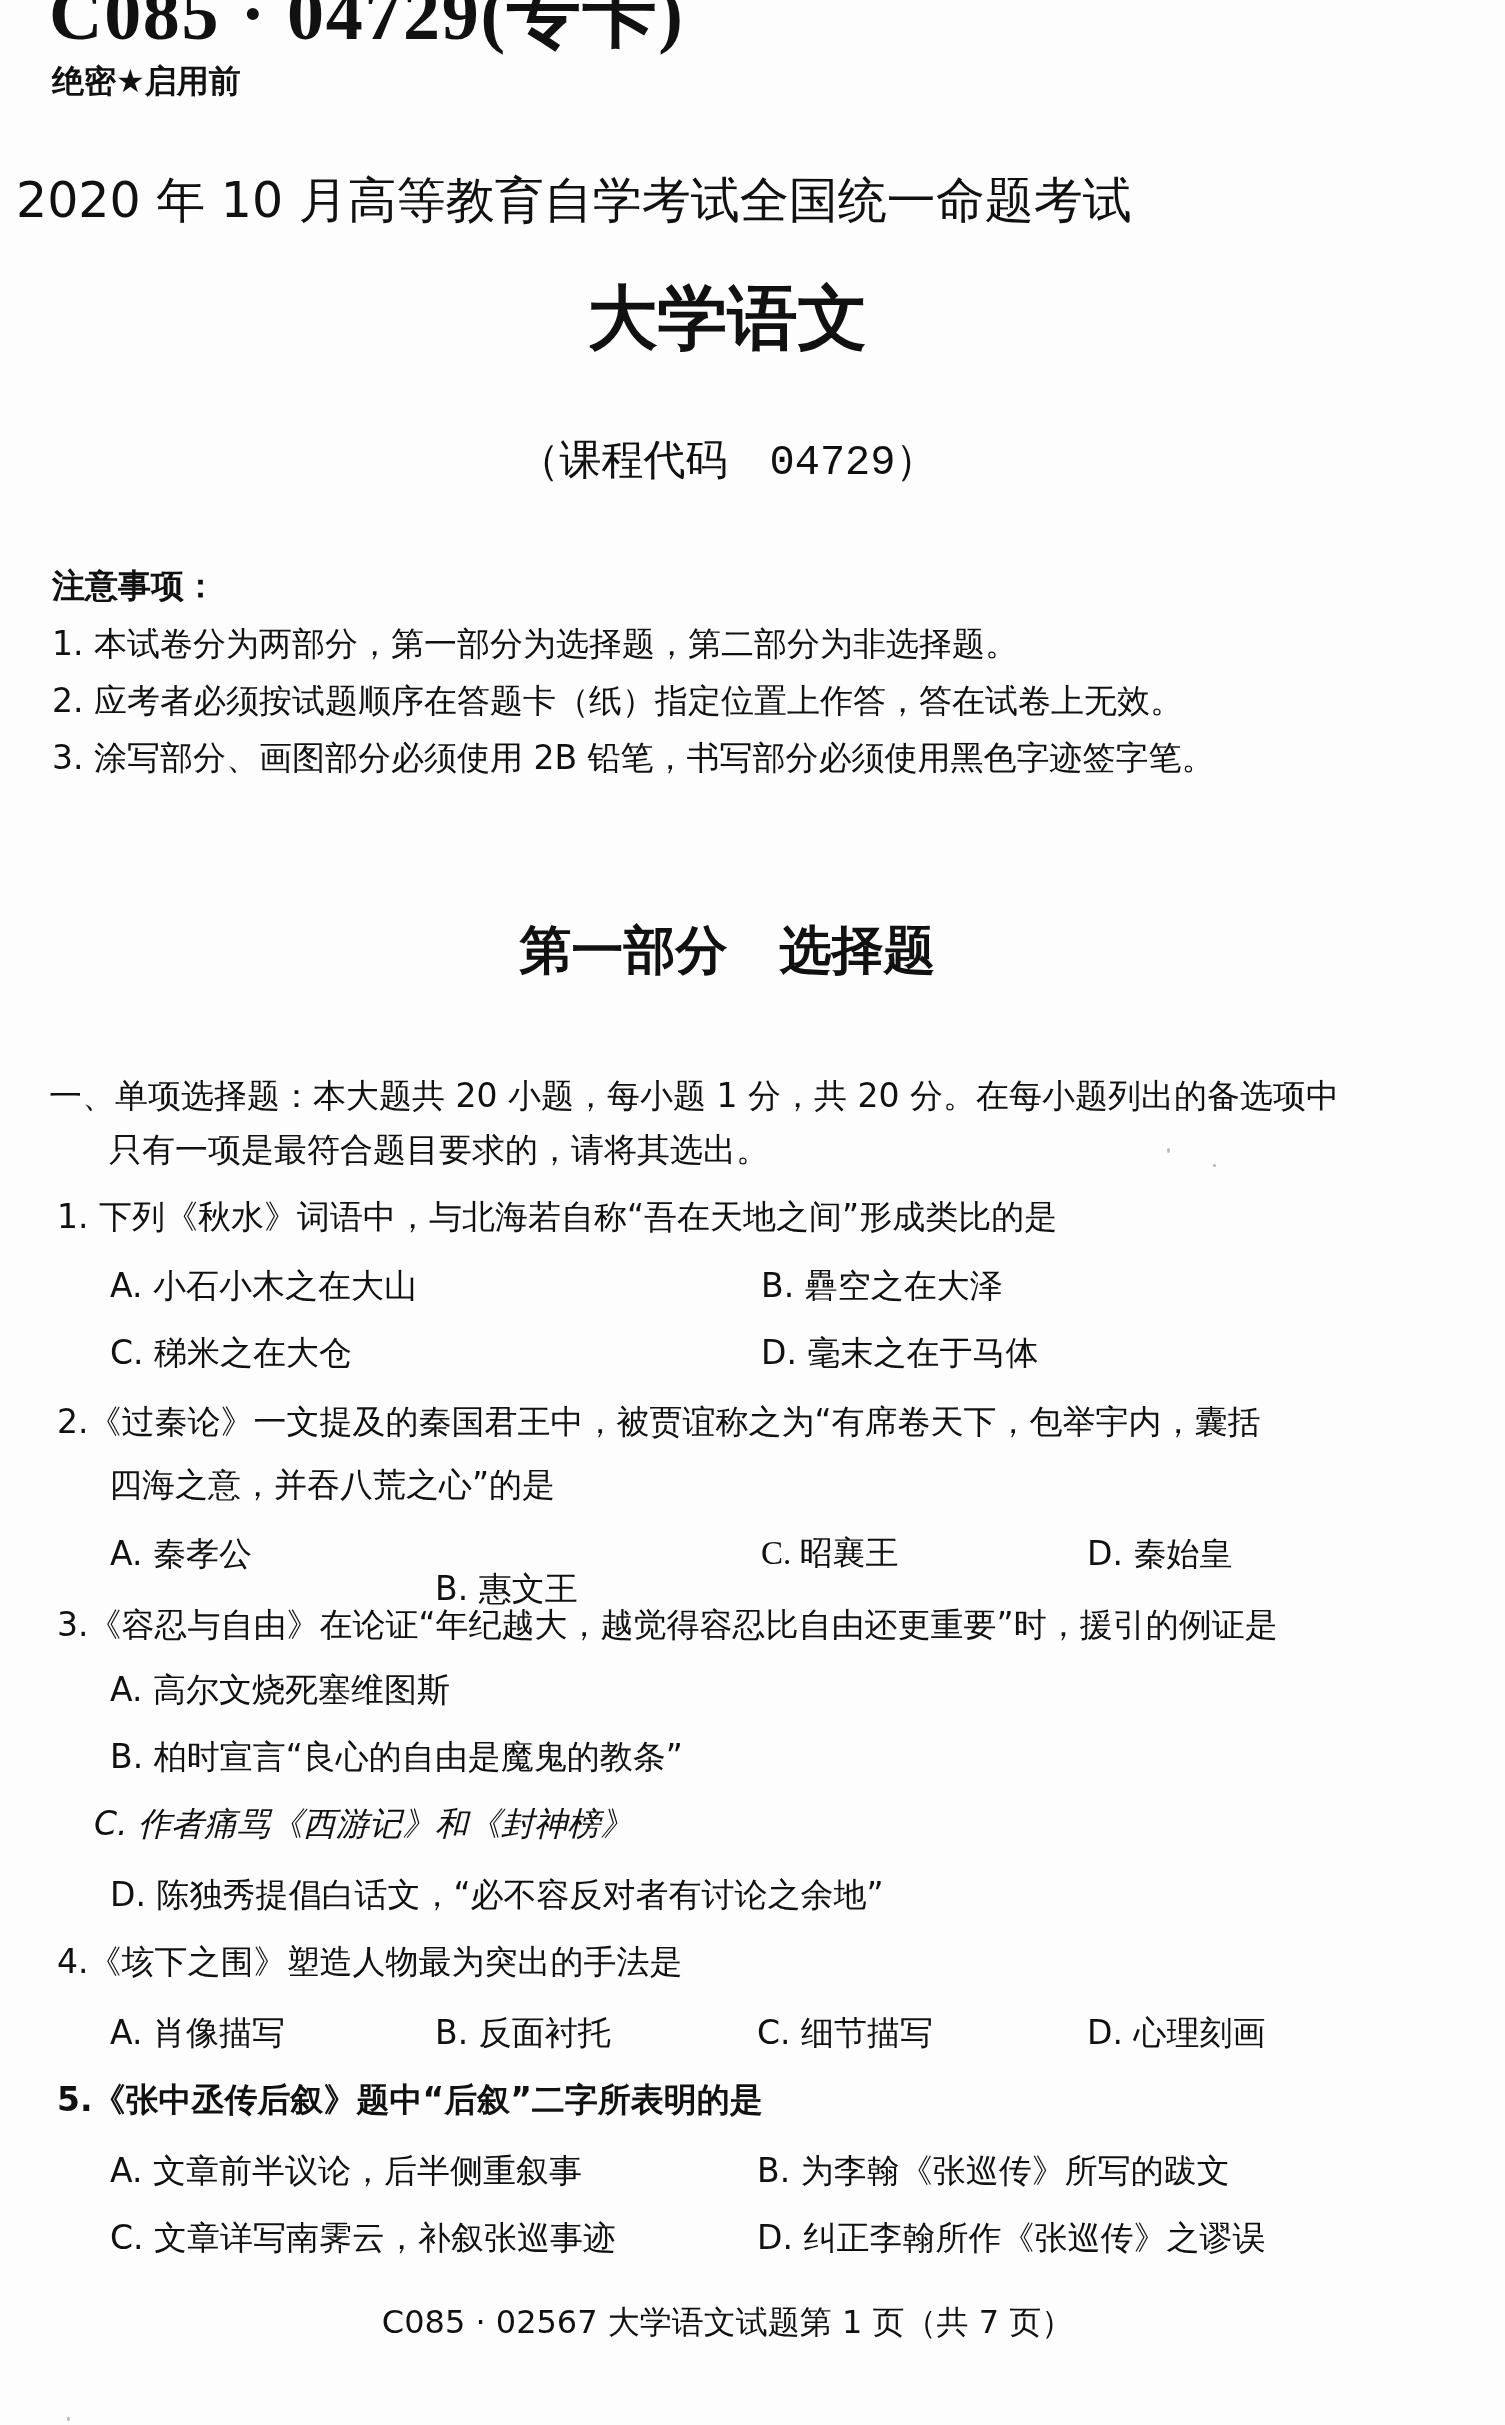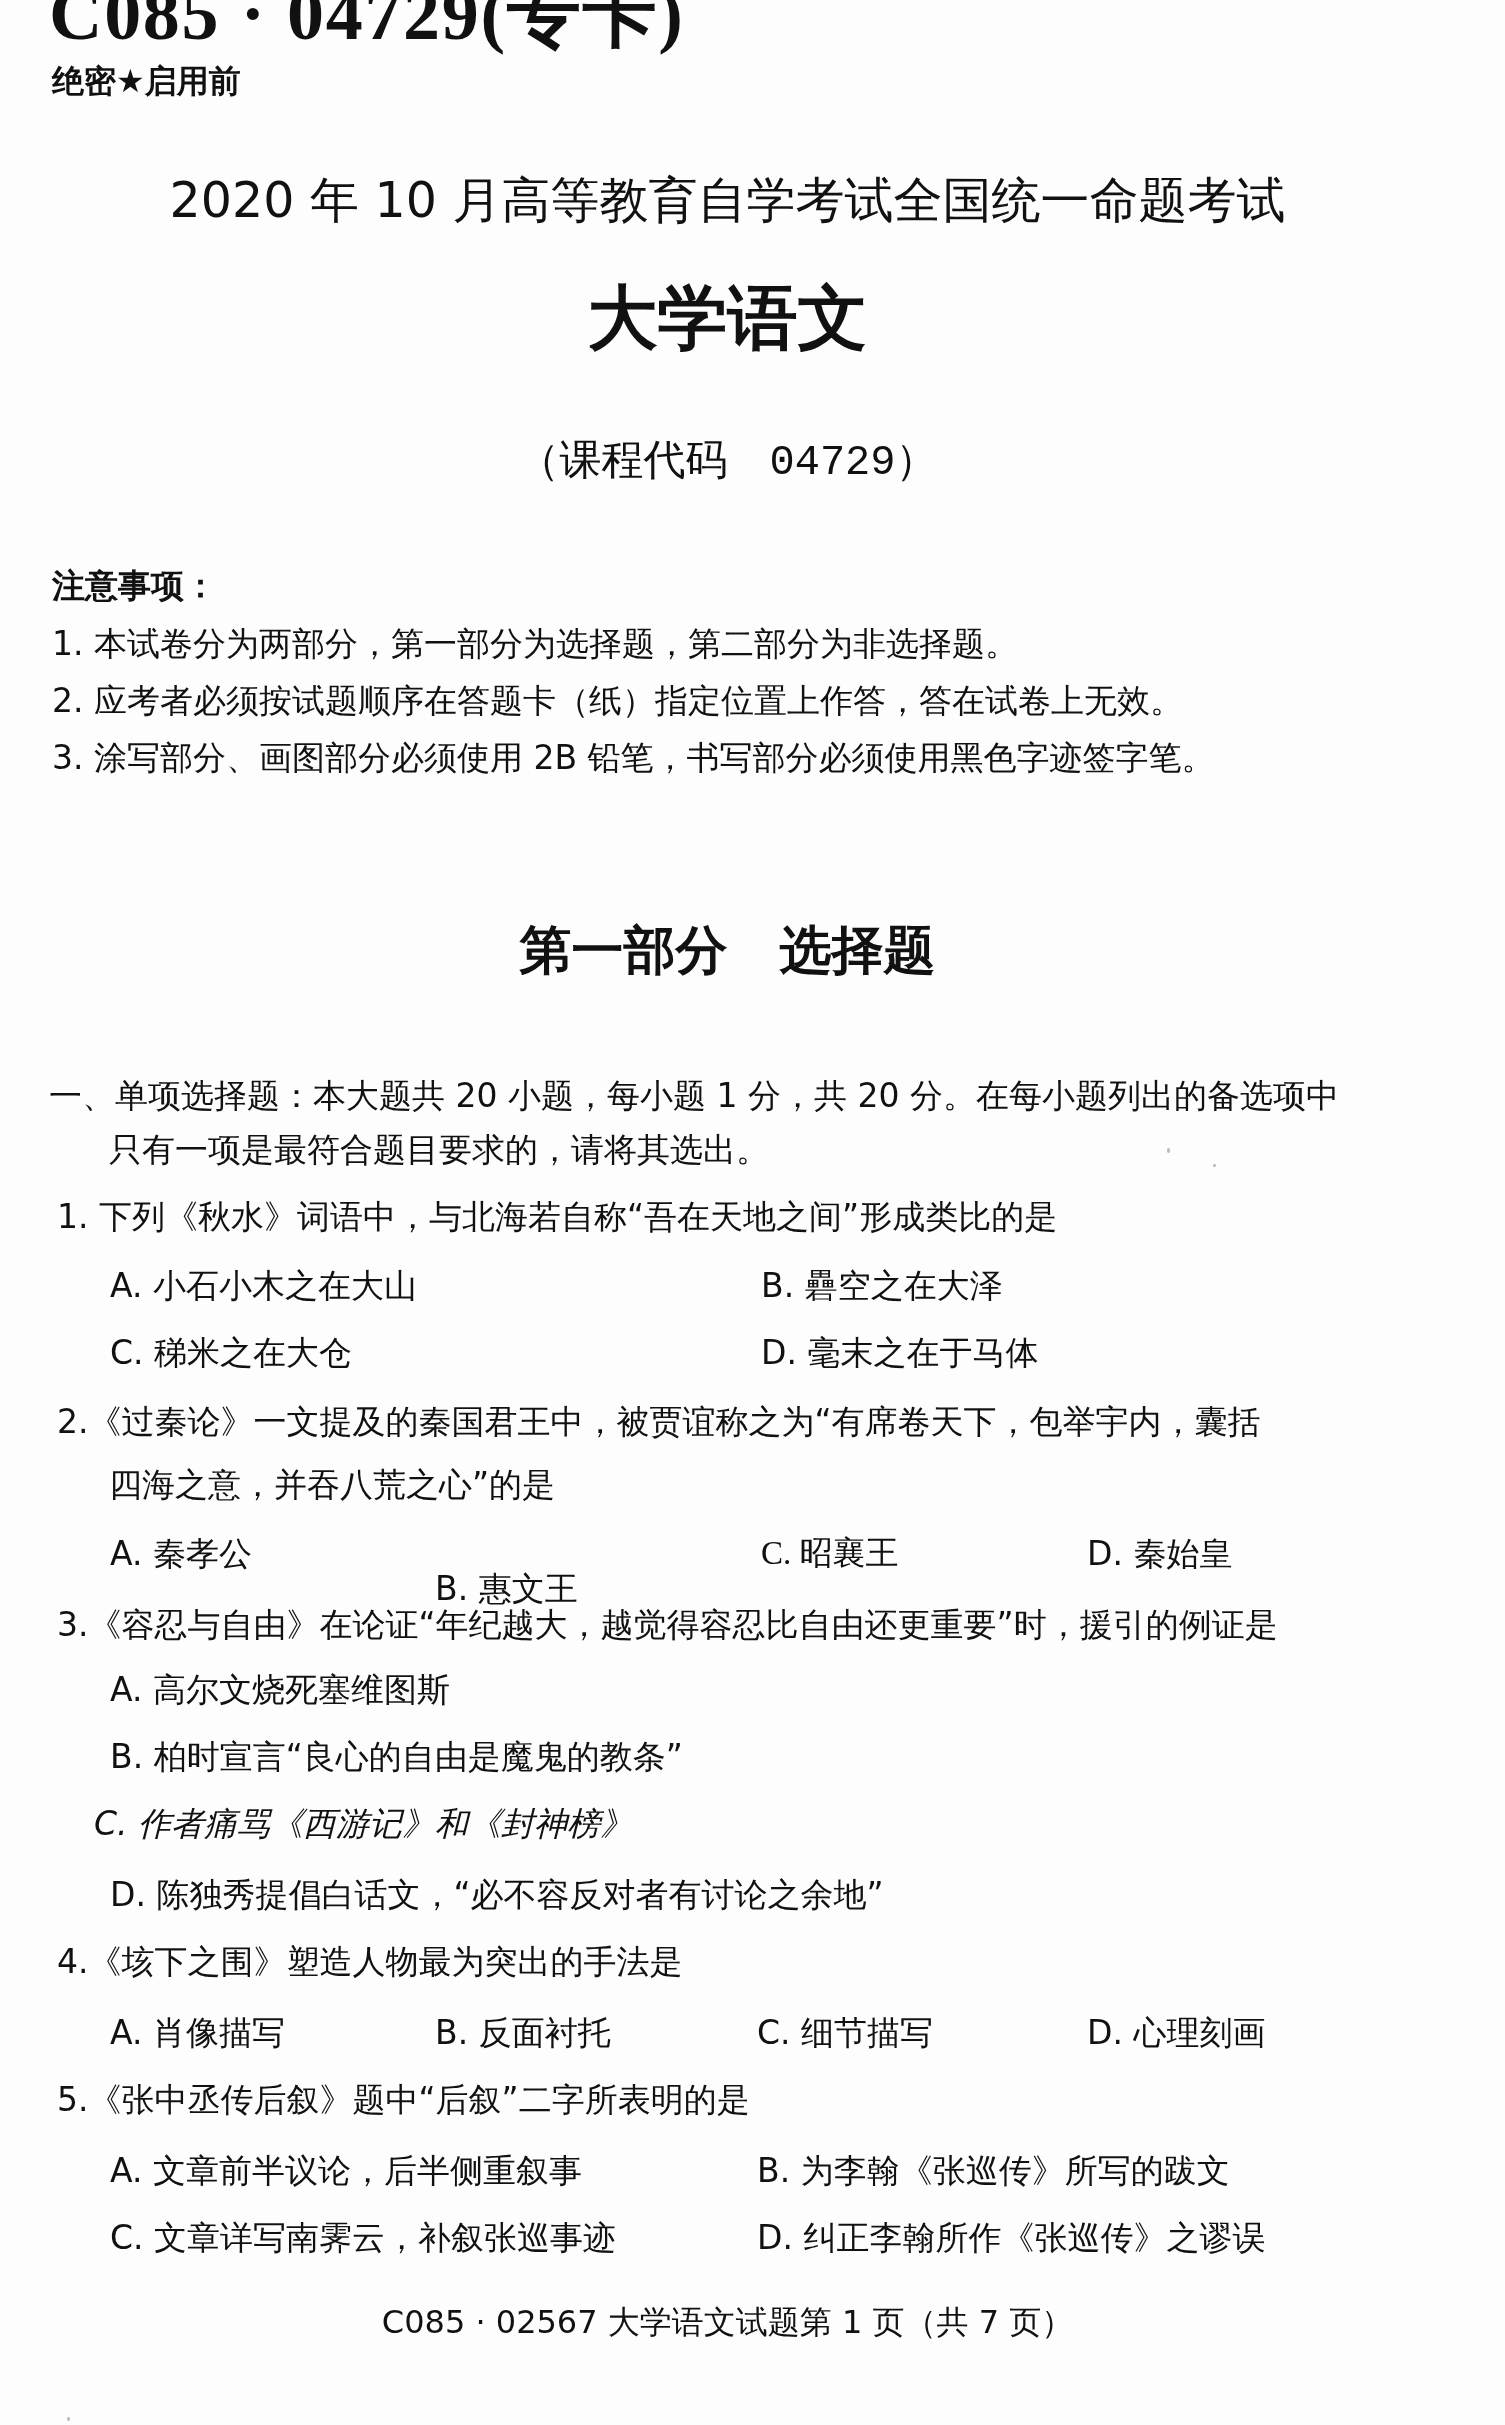--- a/index.html
+++ b/index.html
@@ -5,21 +5,21 @@
   html, body { margin:0; padding:0; }
   body {
     width:1506px; height:2426px; position:relative; overflow:hidden;
     background:#fdfdfd; color:#111;
     font-family:"DejaVu Sans", "Liberation Sans", sans-serif;
   }
   .abs { position:absolute; white-space:nowrap; line-height:1; }
   .serif { font-family:"Liberation Serif", "DejaVu Serif", serif; }
   .header-code { left:49px; top:-23.4px; font-size:74px; font-weight:bold; letter-spacing:1.7px; }
   .secret { left:52px; top:65px; font-size:32px; font-weight:bold; }
-  .exam-title { left:0; width:1455px; text-align:center; top:176px; font-size:49px; }
+  .exam-title { left:16px; width:1455px; text-align:left; top:176px; font-size:49px; }
   .subject { left:0; width:1455px; text-align:center; top:283px; font-size:70px; font-weight:bold; }
   .course-code { left:0; width:1455px; text-align:center; top:442px; font-size:42px;font-family:Liberation Mono, monospace; }
   .notes-title { left:52px; top:569px; font-size:33px; font-weight:bold; }
   .note { left:52px; font-size:33px; }
   .part-title { left:0; width:1455px; text-align:center; top:924px; font-size:52px; font-weight:bold; }
   .instr { font-size:33px; }
   .q { left:57px; font-size:33px; }
   .q-cont { left:109px; font-size:33px; }
   .opt { font-size:33px; }
   .footer { left:0; width:1455px; text-align:center; top:2306px; font-size:32px; }
@@ -71,21 +71,21 @@
 
 <div>
   <div class="abs q" style="top:1945px;">4.《垓下之围》塑造人物最为突出的手法是</div>
   <div class="abs opt" style="left:110px; top:2016px;"><span>A.</span> <span>肖像描写</span></div>
   <div class="abs opt" style="left:435px; top:2016px;"><span>B.</span> <span>反面衬托</span></div>
   <div class="abs opt" style="left:757px; top:2016px;"><span>C.</span> <span>细节描写</span></div>
   <div class="abs opt" style="left:1087px; top:2016px;"><span>D.</span> <span>心理刻画</span></div>
 </div>
 
 <div>
-  <div class="abs q" style="top:2083px;">5.《张中丞传后叙》题中“后叙”二字所表明的是</div>
+  <div class="abs q" style="top:2083px;font-weight:bold;">5.《张中丞传后叙》题中“后叙”二字所表明的是</div>
   <div class="abs opt" style="left:110px; top:2154px;"><span>A.</span> <span>文章前半议论，后半侧重叙事</span></div>
   <div class="abs opt" style="left:757px; top:2154px;"><span>B.</span> <span>为李翰《张巡传》所写的跋文</span></div>
   <div class="abs opt" style="left:110px; top:2221px;"><span>C.</span> <span>文章详写南霁云，补叙张巡事迹</span></div>
   <div class="abs opt" style="left:757px; top:2221px;"><span>D.</span> <span>纠正李翰所作《张巡传》之谬误</span></div>
 </div>
 
 <div class="abs footer">C085 · 02567 大学语文试题第 1 页（共 7 页）</div>
 
 <div class="speck" style="left:1167px; top:1148px; width:3.3px; height:5px;"></div>
 <div class="speck" style="left:1213px; top:1164px; width:2.5px; height:3.3px;"></div>

